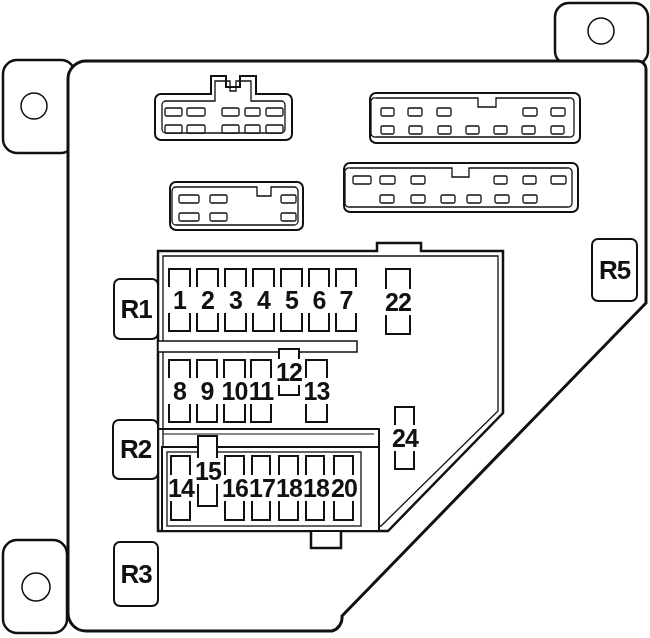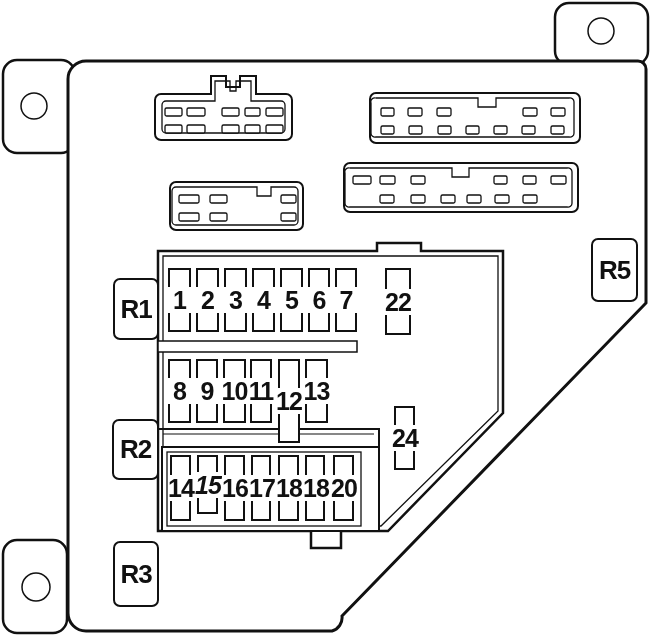--- a/index.html
+++ b/index.html
@@ -150,31 +150,31 @@
     </div>
   <div class="fuse" style="left:196px;top:359px;width:22px;height:64px;">
       <span class="fuse-label">9</span>
     </div>
   <div class="fuse" style="left:223px;top:359px;width:23px;height:64px;">
       <span class="fuse-label">10</span>
     </div>
   <div class="fuse" style="left:250px;top:359px;width:22px;height:64px;">
       <span class="fuse-label">11</span>
     </div>
-  <div class="fuse" style="left:278px;top:359px;width:22px;height:84px;">
+  <div class="fuse" style="left:278px;top:348px;width:22px;height:48px;">
       <span class="fuse-label">12</span>
     </div>
   <div class="fuse" style="left:305px;top:359px;width:23px;height:64px;">
       <span class="fuse-label">13</span>
     </div>
 
   <div class="fuse" style="left:170px;top:455px;width:21px;height:66px;">
       <span class="fuse-label">14</span>
     </div>
-  <div class="fuse" style="left:197px;top:455px;width:21px;height:59px;font-style:italic;">
+  <div class="fuse" style="left:197px;top:435px;width:21px;height:72px;">
       <span class="fuse-label">15</span>
     </div>
   <div class="fuse" style="left:224px;top:455px;width:21px;height:66px;">
       <span class="fuse-label">16</span>
     </div>
   <div class="fuse" style="left:251px;top:455px;width:20px;height:66px;">
       <span class="fuse-label">17</span>
     </div>
   <div class="fuse" style="left:278px;top:455px;width:21px;height:66px;">
       <span class="fuse-label">18</span>

